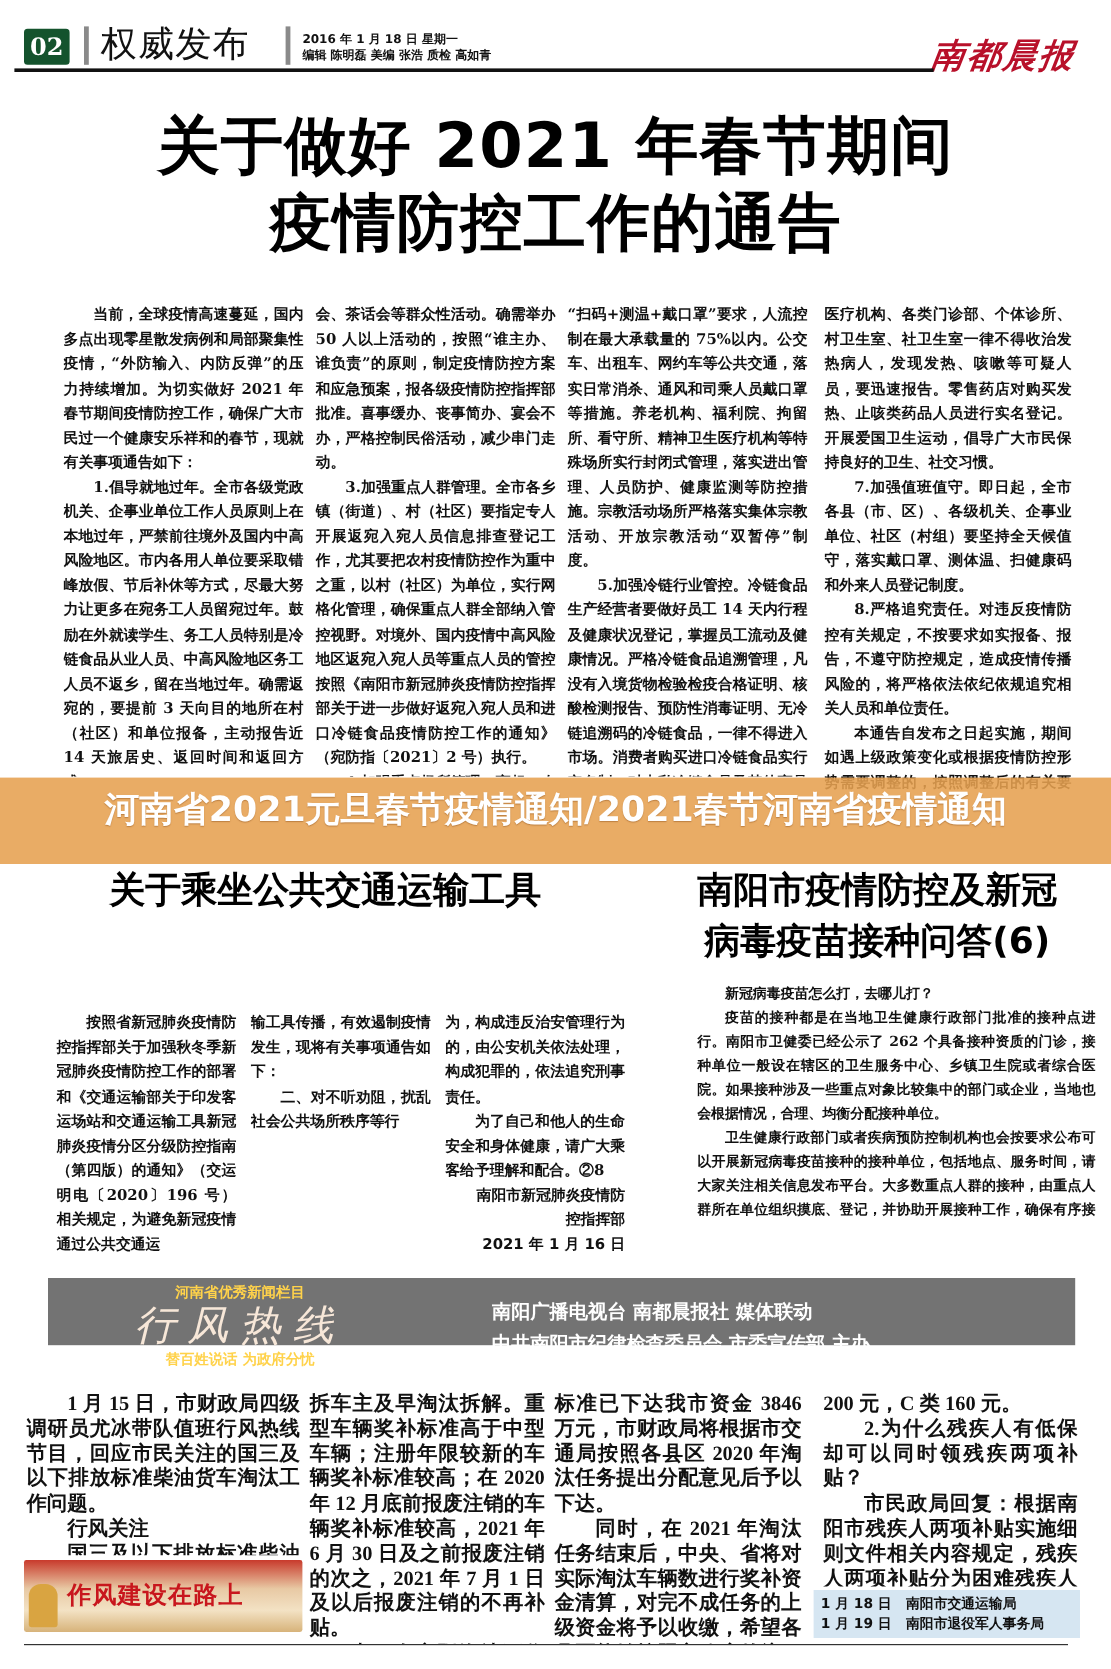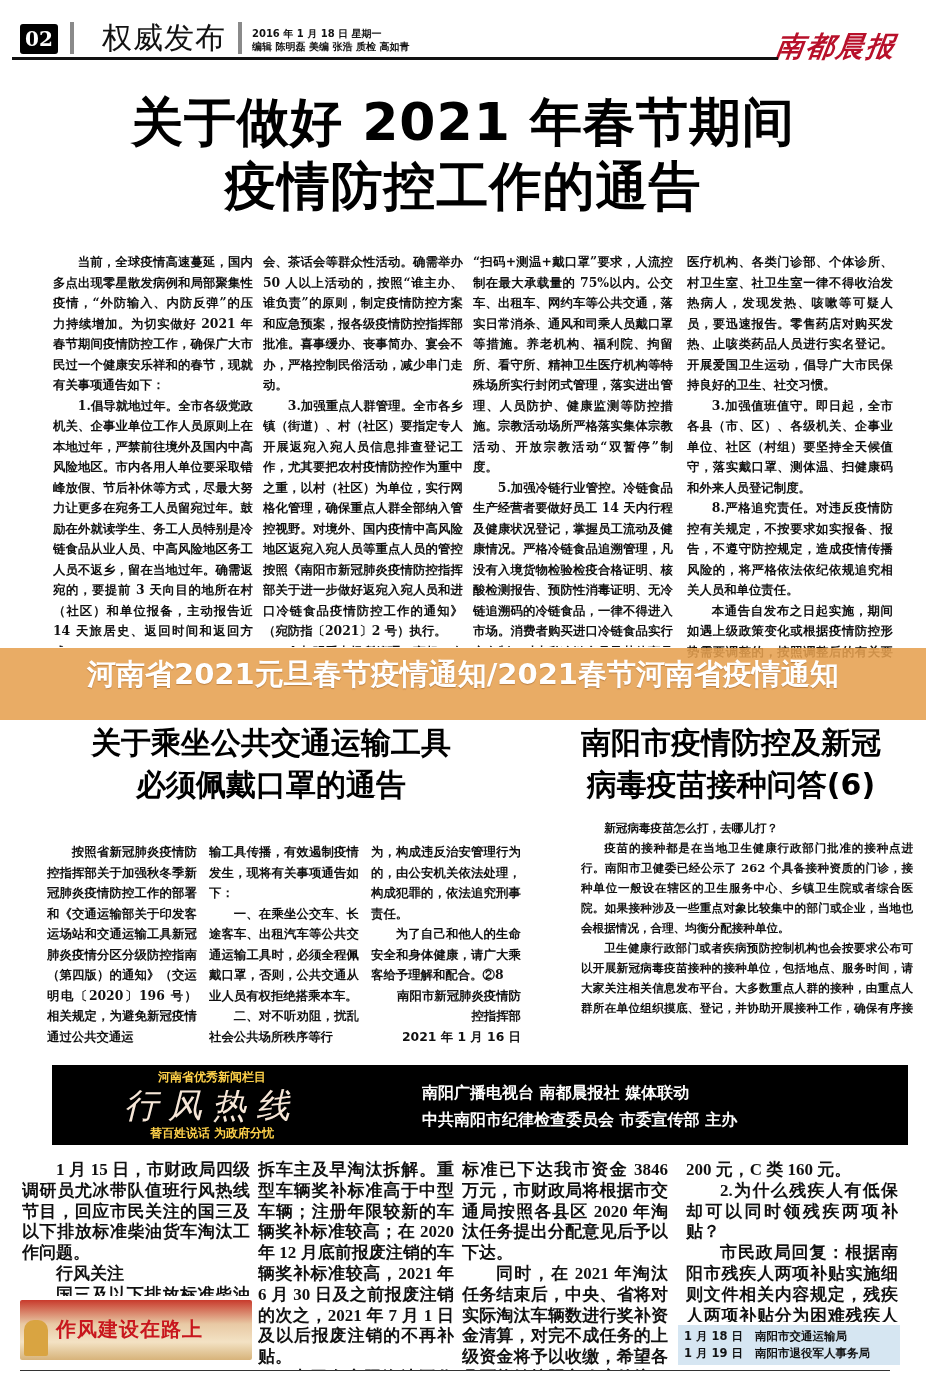--- a/index.html
+++ b/index.html
@@ -1,40 +1,40 @@
 <!DOCTYPE html>
 <html><head>
 <meta charset="utf-8">
 <style>
   * { box-sizing: border-box; margin: 0; padding: 0; }
   html, body { width: 926px; height: 1391px; background: #ffffff; overflow: hidden; }
   body { position: relative; font-family: "DejaVu Sans", "Liberation Sans", sans-serif; color: #111; }
 
   .masthead { position: absolute; left: 0; top: 0; width: 926px; height: 62px; }
-  .page-num { position: absolute; left: 20px; top: 24px; width: 38px; height: 30px; background: #000000; color: #fff; font-family: "DejaVu Serif", serif; font-weight: bold; font-size: 20px; line-height: 30px; text-align: center; border-radius: 3px; }
+  .page-num { position: absolute; left: 20px; top: 24px; width: 38px; height: 30px; background: #14532d; color: #fff; font-family: "DejaVu Serif", serif; font-weight: bold; font-size: 20px; line-height: 30px; text-align: center; border-radius: 3px; }
   .vbar { position: absolute; top: 22px; width: 4px; height: 32px; background: #8a8a8a; }
-  .section-title { position: absolute; left: 84px; top: 20px; font-family: "DejaVu Serif", serif; font-size: 30px; line-height: 36px; letter-spacing: 1px; color: #111; margin-left: 18px; }
+  .section-title { position: absolute; left: 84px; top: 20px; font-family: "DejaVu Serif", serif; font-size: 30px; line-height: 36px; letter-spacing: 1px; color: #111; }
   .issue-info { position: absolute; left: 252px; top: 27px; font-size: 10px; line-height: 13px; font-weight: bold; color: #111; }
   .brand { position: absolute; left: 776px; top: 28px; font-family: "DejaVu Serif", serif; font-style: italic; font-weight: bold; font-size: 28px; color: #b8102a; letter-spacing: 2px; transform: skewX(-8deg); }
   .rule-top { position: absolute; left: 12px; top: 57px; width: 766px; height: 3px; background: #111; }
 
   .headline-main { position: absolute; left: 40px; top: 90px; width: 846px; text-align: center; font-weight: bold; font-size: 52px; line-height: 64px; letter-spacing: 1px; color: #000; }
 
   .col { position: absolute; font-family: "DejaVu Serif", serif; font-weight: bold; font-size: 12.4px; line-height: 20.5px; color: #111; text-align: justify; margin-left: 11px; }
   .col p { text-indent: 2em; }
   .col p.noindent { text-indent: 0; }
   .col .sig { text-align: right; }
   .col .date { text-align: right; font-family: "DejaVu Sans", sans-serif; }
 
   .overlay-band { position: absolute; left: 0; top: 648px; width: 926px; height: 72px; background: rgba(230, 160, 80, 0.88); }
   .overlay-title { position: absolute; left: 20px; top: 656px; width: 886px; text-align: center; font-weight: bold; font-size: 29px; line-height: 36px; color: #ffffff; text-shadow: 0 1px 1px rgba(120,60,10,0.4); }
 
   .sub-head { position: absolute; font-weight: bold; font-size: 30px; line-height: 42px; color: #000; text-align: center; }
 
-  .banner { position: absolute; left: 40px; top: 1065px; width: 856px; height: 80px; background: #000000; margin-left: 12px; }
+  .banner { position: absolute; left: 40px; top: 1065px; width: 856px; height: 56px; background: #737373; }
   .banner-left { position: absolute; left: 0; top: 0; width: 320px; height: 80px; text-align: center; }
   .banner-kicker { color: #ffd24a; font-weight: bold; font-size: 12px; line-height: 16px; margin-top: 4px; }
   .banner-name { color: #f7e7d8; font-family: "DejaVu Serif", serif; font-style: italic; font-size: 34px; line-height: 40px; letter-spacing: 10px; }
   .banner-slogan { color: #ffd24a; font-weight: bold; font-size: 12px; line-height: 16px; }
   .banner-right { position: absolute; left: 370px; top: 14px; color: #ffffff; font-weight: bold; font-size: 16px; line-height: 27px; }
 
   .col-b { position: absolute; font-family: Liberation Serif, serif; font-weight: bold; font-size: 17px; line-height: 20.8px; color: #111; text-align: justify; }
   .col-b p { text-indent: 2em; }
 
   .promo { position: absolute; left: 20px; top: 1300px; width: 232px; height: 60px; background: linear-gradient(180deg, #c83a2c 0%, #e8c9a4 40%, #f3e2c4 70%, #d7b37a 100%); border-radius: 2px; overflow: hidden; }
@@ -77,45 +77,43 @@
   <p>3.加强重点人群管理。全市各乡镇（街道）、村（社区）要指定专人开展返宛入宛人员信息排查登记工作，尤其要把农村疫情防控作为重中之重，以村（社区）为单位，实行网格化管理，确保重点人群全部纳入管控视野。对境外、国内疫情中高风险地区返宛入宛人员等重点人员的管控按照《南阳市新冠肺炎疫情防控指挥部关于进一步做好返宛入宛人员和进口冷链食品疫情防控工作的通知》（宛防指〔2021〕2 号）执行。</p>
   <p>4.加强重点场所管理。商超、农贸市场、景区、娱乐场所、演出场所、洗浴场所、影剧院、图书馆、博物馆等人员密集场所，落实预约分流、控流限流、通风消毒等措施，进出人员执行</p>
 </div>
 <div class="col" style="left:462px; top:252px; width:200px; height:395px; overflow:hidden;">
   <p class="noindent">“扫码+测温+戴口罩”要求，人流控制在最大承载量的 75%以内。公交车、出租车、网约车等公共交通，落实日常消杀、通风和司乘人员戴口罩等措施。养老机构、福利院、拘留所、看守所、精神卫生医疗机构等特殊场所实行封闭式管理，落实进出管理、人员防护、健康监测等防控措施。宗教活动场所严格落实集体宗教活动、开放宗教活动“双暂停”制度。</p>
   <p>5.加强冷链行业管控。冷链食品生产经营者要做好员工 14 天内行程及健康状况登记，掌握员工流动及健康情况。严格冷链食品追溯管理，凡没有入境货物检验检疫合格证明、核酸检测报告、预防性消毒证明、无冷链追溯码的冷链食品，一律不得进入市场。消费者购买进口冷链食品实行实名制。对走私冷链食品及其他商品的违法行为予以严惩。</p>
 
 </div>
 <div class="col" style="left:676px; top:252px; width:206px; height:410px; overflow:hidden;">
   <p class="noindent">医疗机构、各类门诊部、个体诊所、村卫生室、社卫生室一律不得收治发热病人，发现发热、咳嗽等可疑人员，要迅速报告。零售药店对购买发热、止咳类药品人员进行实名登记。开展爱国卫生运动，倡导广大市民保持良好的卫生、社交习惯。</p>
-  <p>3.加强值班值守。即日起，全市各县（市、区）、各级机关、企事业单位、社区（村组）要坚持全天候值守，落实戴口罩、测体温、扫健康码和外来人员登记制度。</p>
+  <p>7.加强值班值守。即日起，全市各县（市、区）、各级机关、企事业单位、社区（村组）要坚持全天候值守，落实戴口罩、测体温、扫健康码和外来人员登记制度。</p>
   <p>8.严格追究责任。对违反疫情防控有关规定，不按要求如实报备、报告，不遵守防控规定，造成疫情传播风险的，将严格依法依纪依规追究相关人员和单位责任。</p>
   <p>本通告自发布之日起实施，期间如遇上级政策变化或根据疫情防控形势需要调整的，按照调整后的有关要求执行。②8</p>
 
 </div>
 
 <div class="sub-head" style="left:36px; top:722px; width:470px;">
   <div>关于乘坐公共交通运输工具</div>
-  <div>必须佩戴口罩的通告</div>
 </div>
 
 <div class="sub-head" style="left:556px; top:722px; width:350px;">
   <div>南阳市疫情防控及新冠</div>
   <div>病毒疫苗接种问答(6)</div>
 </div>
 
 <div class="overlay-band"></div>
 <div class="overlay-title">河南省2021元旦春节疫情通知/2021春节河南省疫情通知</div>
 
 <div class="col" style="left:36px; top:842px; width:150px; height:210px; overflow:hidden;">
   <p>按照省新冠肺炎疫情防控指挥部关于加强秋冬季新冠肺炎疫情防控工作的部署和《交通运输部关于印发客运场站和交通运输工具新冠肺炎疫情分区分级防控指南（第四版）的通知》（交运明电〔2020〕196 号）相关规定，为避免新冠疫情通过公共交通运</p>
 </div>
 <div class="col" style="left:198px; top:842px; width:150px; height:210px; overflow:hidden;">
   <p class="noindent">输工具传播，有效遏制疫情发生，现将有关事项通告如下：</p>
-  <p>一、在乘坐公交车、长途客车、出租汽车等公共交通运输工具时，必须全程佩戴口罩，否则，公共交通从业人员有权拒绝搭乘本车。</p>
   <p>二、对不听劝阻，扰乱社会公共场所秩序等行</p>
 </div>
 <div class="col" style="left:360px; top:842px; width:150px; height:210px; overflow:hidden;">
   <p class="noindent">为，构成违反治安管理行为的，由公安机关依法处理，构成犯罪的，依法追究刑事责任。</p>
   <p>为了自己和他人的生命安全和身体健康，请广大乘客给予理解和配合。②8</p>
   <p class="sig">南阳市新冠肺炎疫情防控指挥部</p>
   <p class="date">2021 年 1 月 16 日</p>
 </div>
 
 <div class="col" style="left:570px; top:818px; width:332px; height:200px; overflow:hidden; font-size:11.6px; line-height:20px;">

